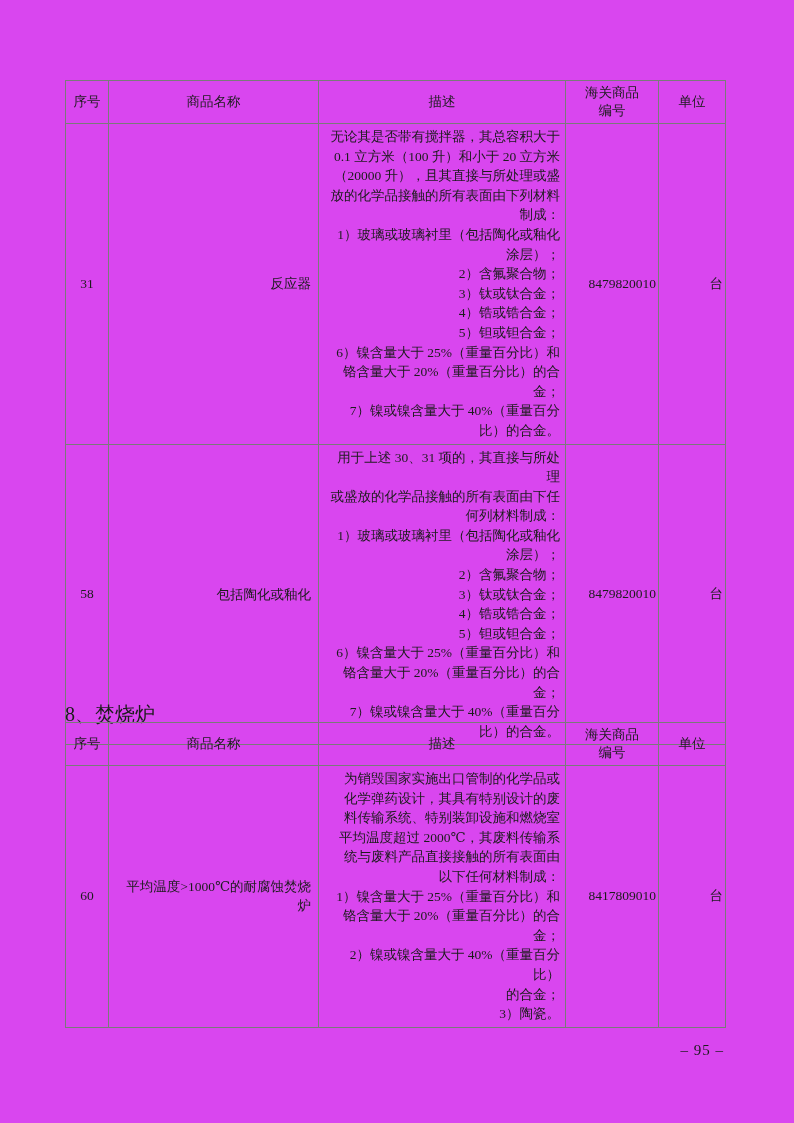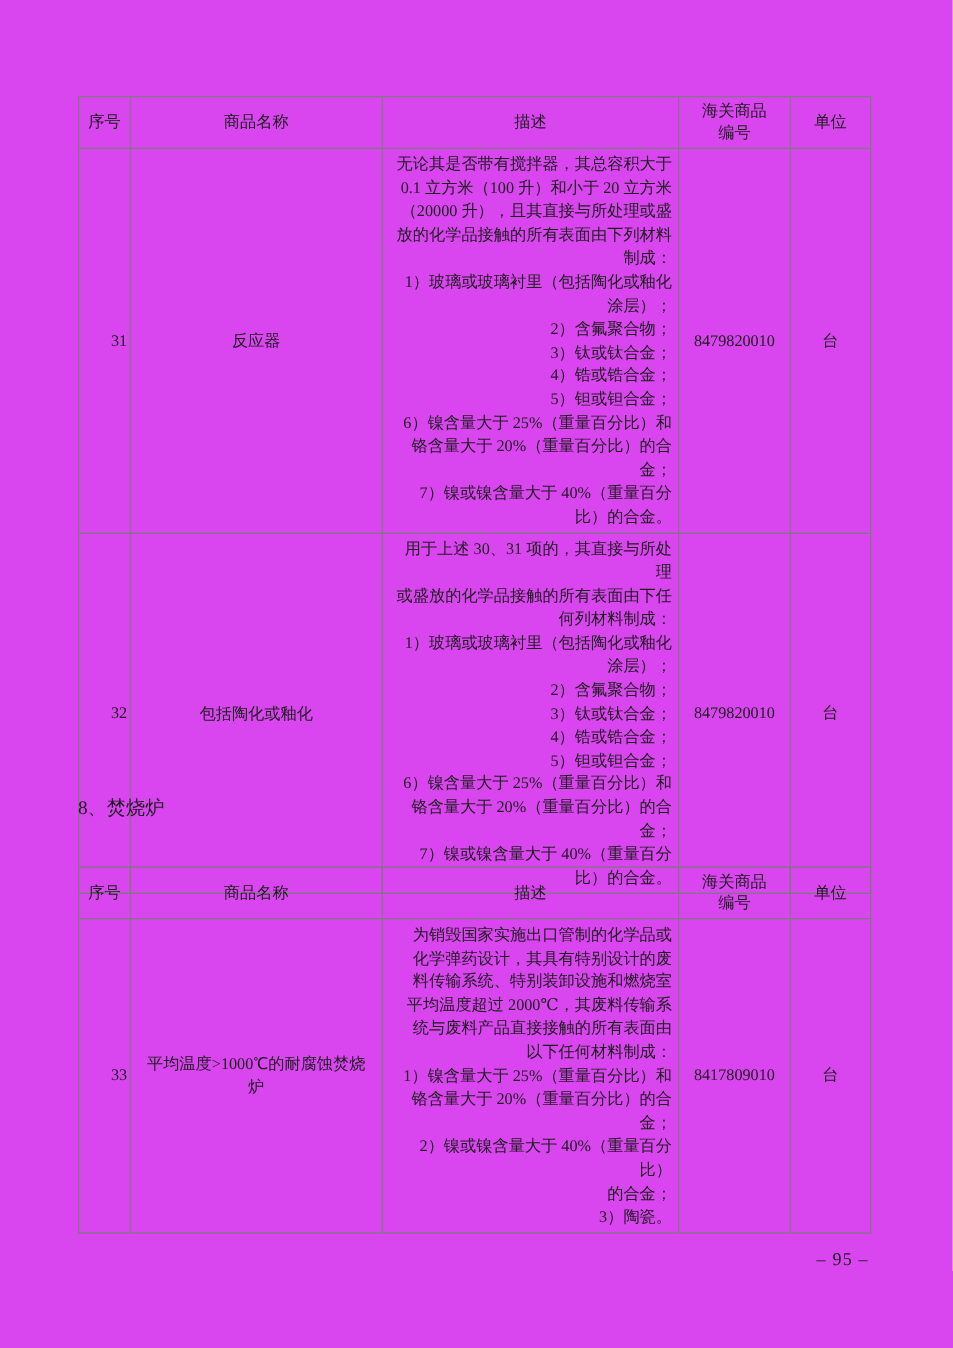--- a/index.html
+++ b/index.html
@@ -33,48 +33,47 @@
   }
   th.hcell {
     height: 40px;
     text-align: center;
     vertical-align: middle;
     line-height: 18px;
     padding: 1px 2px;
     white-space: pre-line;
   }
   td.seq-cell {
-    text-align: right;
+    text-align: center;
     vertical-align: middle;
     padding: 2px;
   }
   td.name-cell {
-    text-align: center;
+    text-align: right;
     vertical-align: middle;
     padding: 3px 7px;
     line-height: 19.6px;
-    font-family: Liberation Serif, serif;
   }
   td.desc-cell {
     text-align: right;
     vertical-align: top;
     padding: 3px 5px;
     line-height: 19.6px;
     white-space: pre-line;
   }
   td.code-cell, td.unit-cell {
-    text-align: center;
+    text-align: right;
     vertical-align: middle;
     padding: 2px;
   }
   .section-title {
     position: absolute;
     left: 65px;
-    top: 664px;
-    font-size: 16px;
+    top: 704px;
+    font-size: 20px;
     line-height: 20px;
   }
   .page-footer {
     position: absolute;
     top: 1042px;
     right: 70px;
     font-size: 15px;
     letter-spacing: 1px;
   }
 </style>
@@ -117,21 +116,21 @@
 4）锆或锆合金；
 5）钽或钽合金；
 6）镍含量大于 25%（重量百分比）和
 铬含量大于 20%（重量百分比）的合金；
 7）镍或镍含量大于 40%（重量百分
 比）的合金。</td>
         <td class="code-cell">8479820010</td>
         <td class="unit-cell">台</td>
       </tr>
       <tr>
-        <td class="seq-cell">32</td>
+        <td class="seq-cell">58</td>
         <td class="name-cell">包括陶化或釉化</td>
         <td class="desc-cell">用于上述 30、31 项的，其直接与所处理
 或盛放的化学品接触的所有表面由下任
 何列材料制成：
 1）玻璃或玻璃衬里（包括陶化或釉化
 涂层）；
 2）含氟聚合物；
 3）钛或钛合金；
 4）锆或锆合金；
 5）钽或钽合金；
@@ -160,21 +159,21 @@
         <th class="hcell">序号</th>
         <th class="hcell">商品名称</th>
         <th class="hcell">描述</th>
         <th class="hcell">海关商品
 编号</th>
         <th class="hcell">单位</th>
       </tr>
     </thead>
     <tbody>
       <tr>
-        <td class="seq-cell">33</td>
+        <td class="seq-cell">60</td>
         <td class="name-cell">平均温度&gt;1000℃的耐腐蚀焚烧炉</td>
         <td class="desc-cell">为销毁国家实施出口管制的化学品或
 化学弹药设计，其具有特别设计的废
 料传输系统、特别装卸设施和燃烧室
 平均温度超过 2000℃，其废料传输系
 统与废料产品直接接触的所有表面由
 以下任何材料制成：
 1）镍含量大于 25%（重量百分比）和
 铬含量大于 20%（重量百分比）的合金；
 2）镍或镍含量大于 40%（重量百分比）

